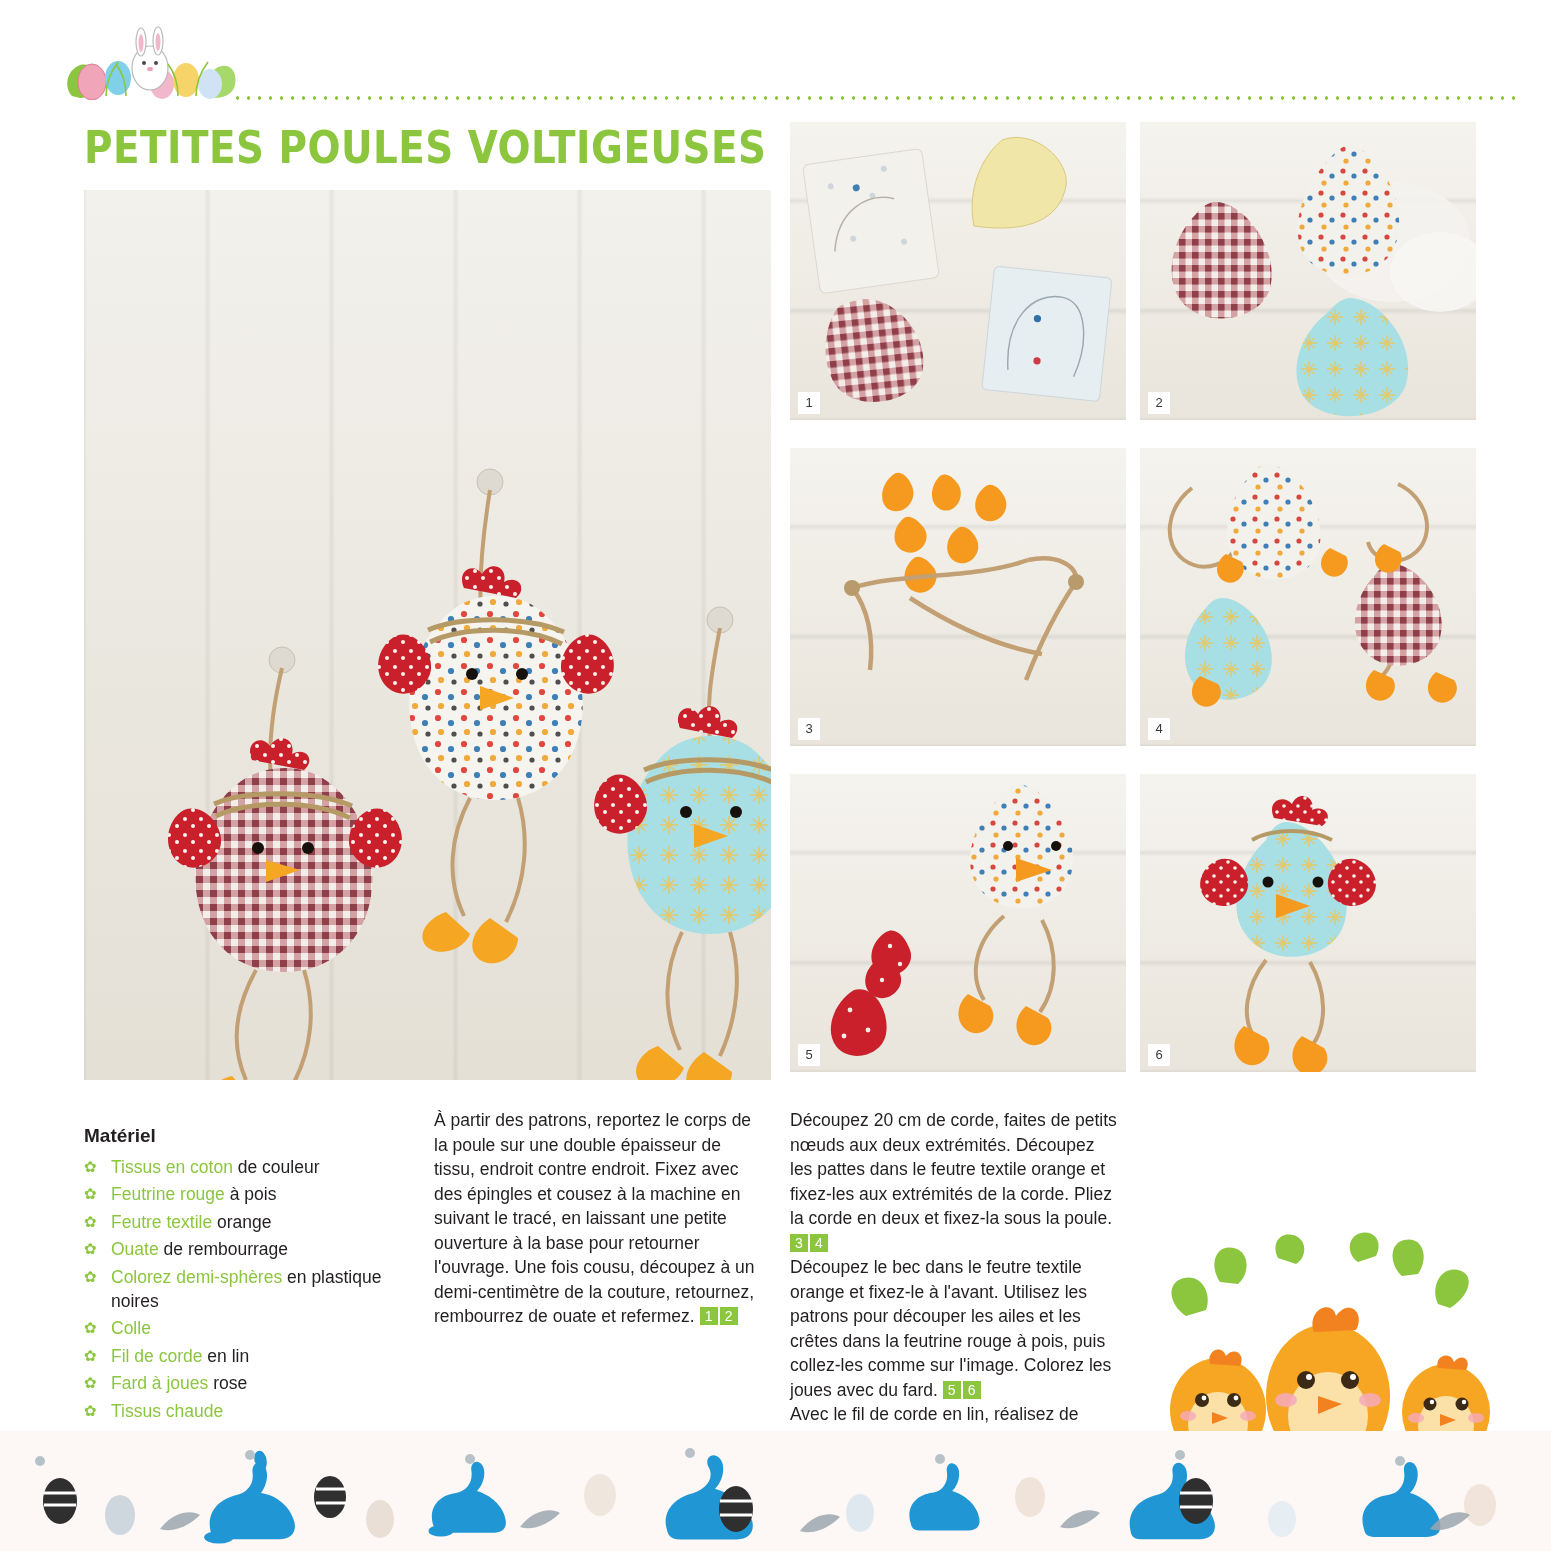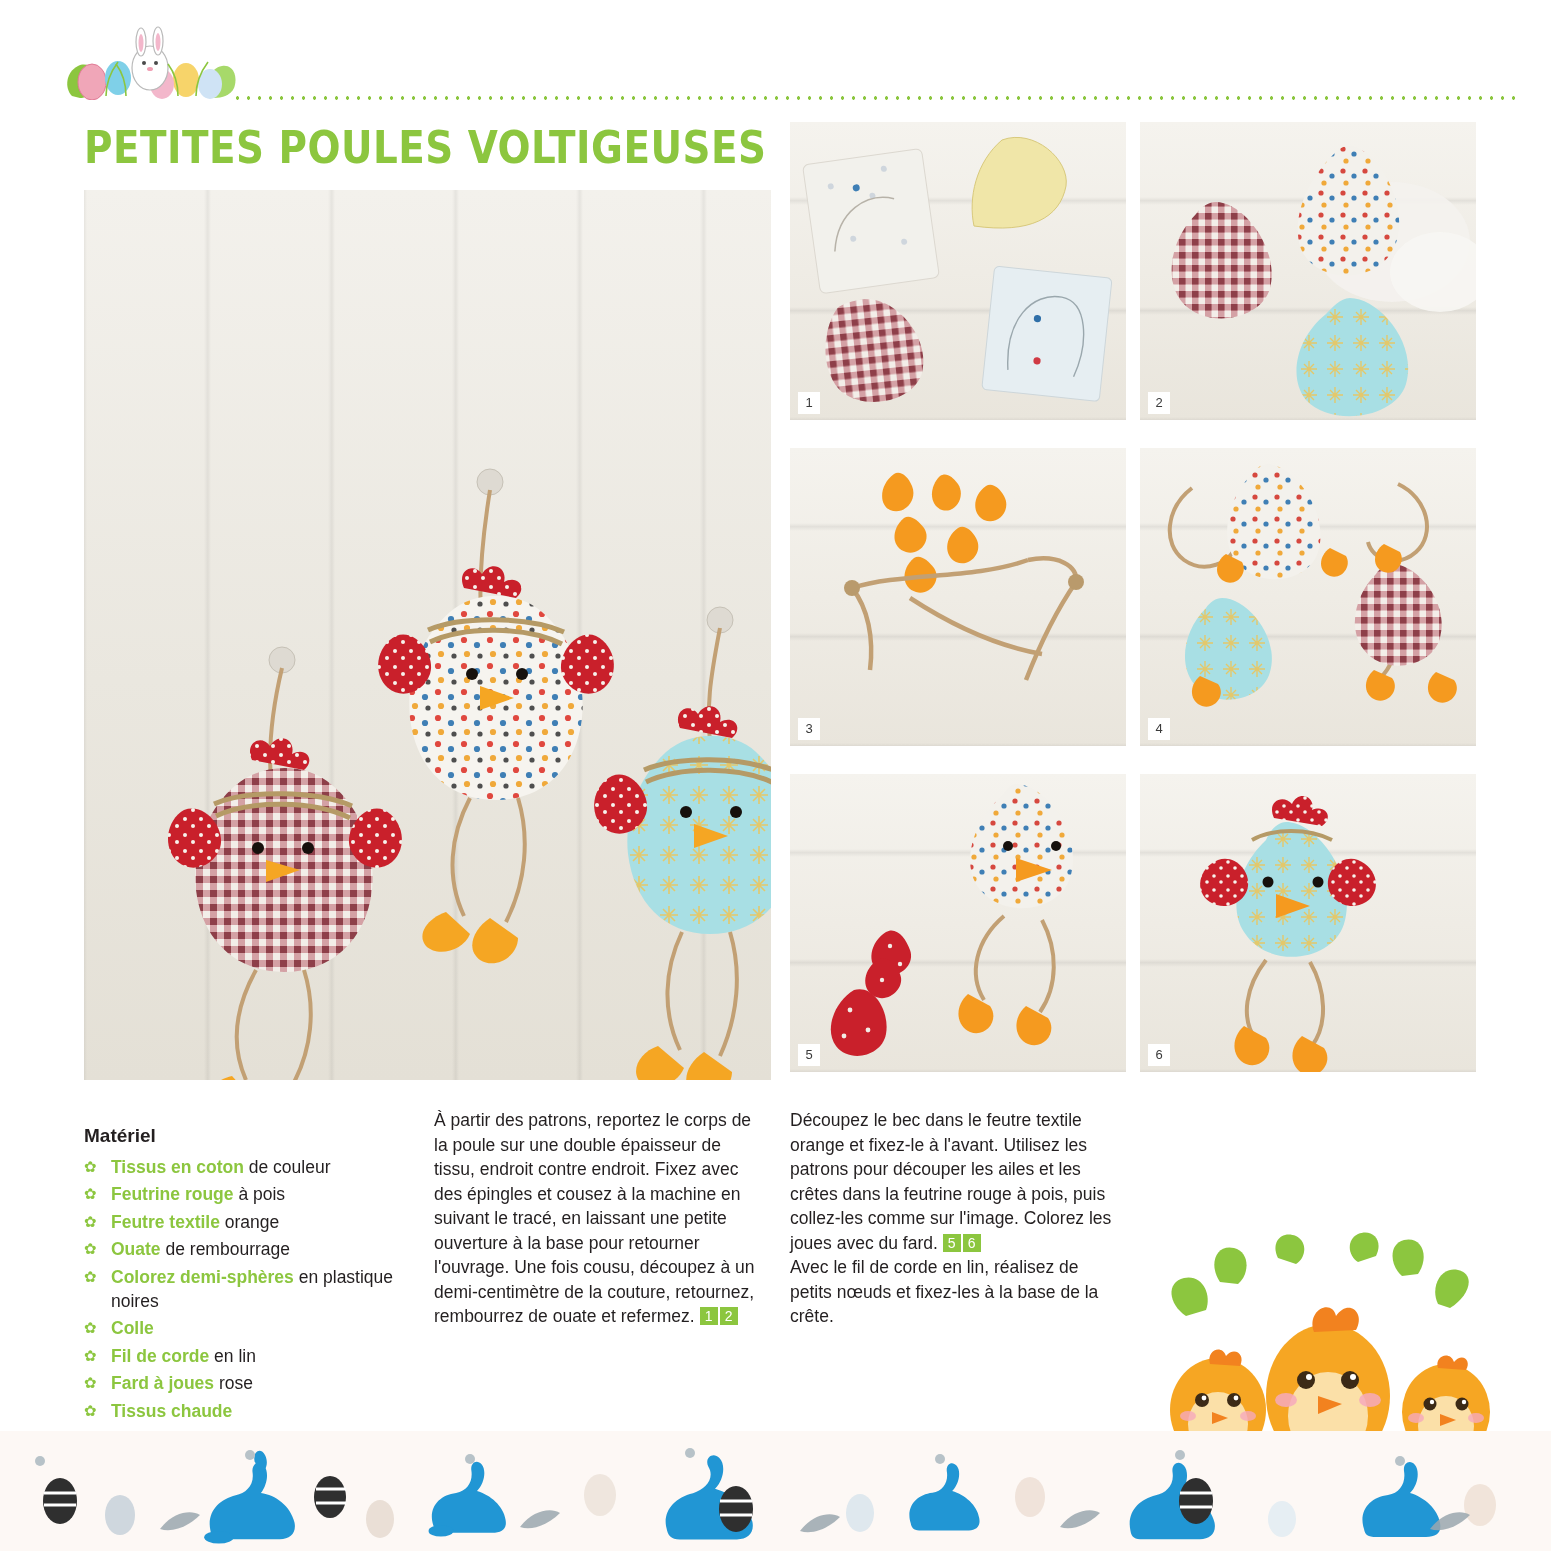--- a/index.html
+++ b/index.html
@@ -68,21 +68,21 @@
   .col p{margin:0;}
   .mat-title{font-weight:bold;font-size:19px;color:#231f20;margin-bottom:6px;}
   .mat-list{list-style:none;margin:0;padding:0;}
   .mat-list li{
     position:relative;padding-left:27px;margin-bottom:3.5px;
     font-size:17.5px;line-height:24px;color:#231f20;
   }
   .mat-list li .flower{
     position:absolute;left:0;top:2px;color:#8cc63f;font-size:15px;line-height:20px;
   }
-  .mat-list li b{color:#8cc63f;font-weight:bold;}
+  .mat-list li b{color:#8cc63f;font-weight:normal;}
   .chip{
     display:inline-block;background:#8cc63f;color:#ffffff;
     font-size:14px;line-height:18px;width:18px;height:18px;text-align:center;
     margin-right:2px;vertical-align:1px;
   }
 
   
   .folio{
     position:absolute;left:78px;bottom:46px;
     font-size:34px;color:#231f20;letter-spacing:2px;
@@ -435,20 +435,24 @@
 
   <div class="col" style="left:434px;top:1108px;width:330px;">
     <p style="margin-top:0">
       <span>À partir des patrons, reportez le corps de la poule sur une double épaisseur de tissu, endroit contre endroit. Fixez avec des épingles et cousez à la machine en suivant le tracé, en laissant une petite ouverture à la base pour retourner l'ouvrage. Une fois cousu, découpez à un demi-centimètre de la couture, retournez, rembourrez de ouate et refermez.</span>
       <span class="chip">1</span><span class="chip">2</span>
     </p>
   </div>
 
   <div class="col" style="left:790px;top:1108px;width:330px;">
     <p>
+      <span>Découpez 20 cm de corde, faites de petits nœuds aux deux extrémités. Découpez les pattes dans le feutre textile orange et fixez-les aux extrémités de la corde. Pliez la corde en deux et fixez-la sous la poule.</span>
+      <span class="chip">3</span><span class="chip">4</span>
+    </p>
+    <p>
       <span>Découpez le bec dans le feutre textile orange et fixez-le à l'avant. Utilisez les patrons pour découper les ailes et les crêtes dans la feutrine rouge à pois, puis collez-les comme sur l'image. Colorez les joues avec du fard.</span>
       <span class="chip">5</span><span class="chip">6</span>
     </p>
     <p>Avec le fil de corde en lin, réalisez de petits nœuds et fixez-les à la base de la crête.</p>
   </div>
 
 
   <svg class="mascot" viewBox="0 0 360 250">
     <g fill="#8cc63f">
       <path d="M36 86 C18 74 16 52 34 48 C52 44 62 64 56 80 Z"></path>

